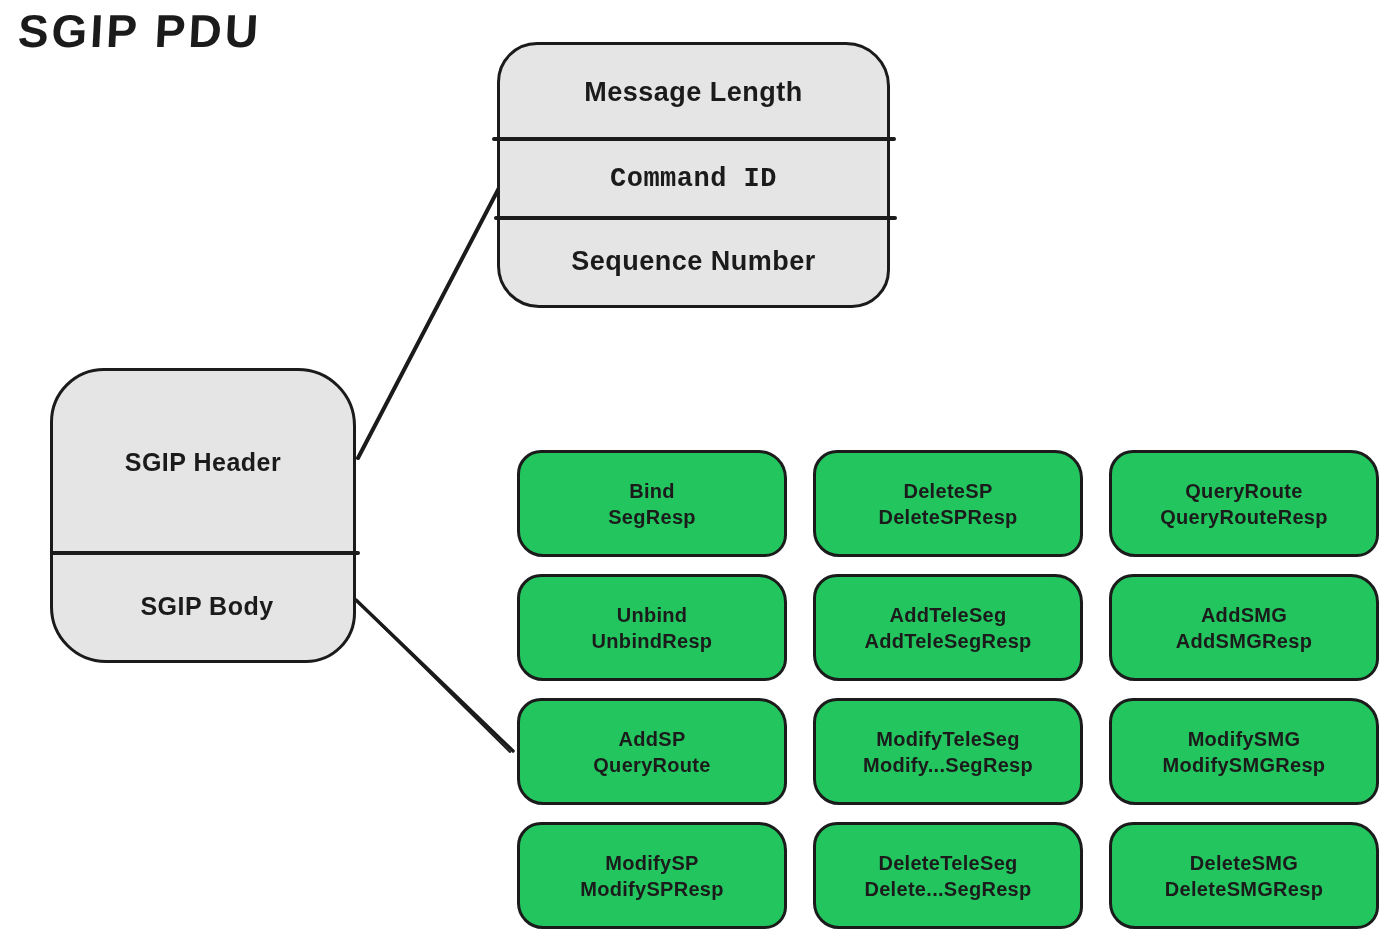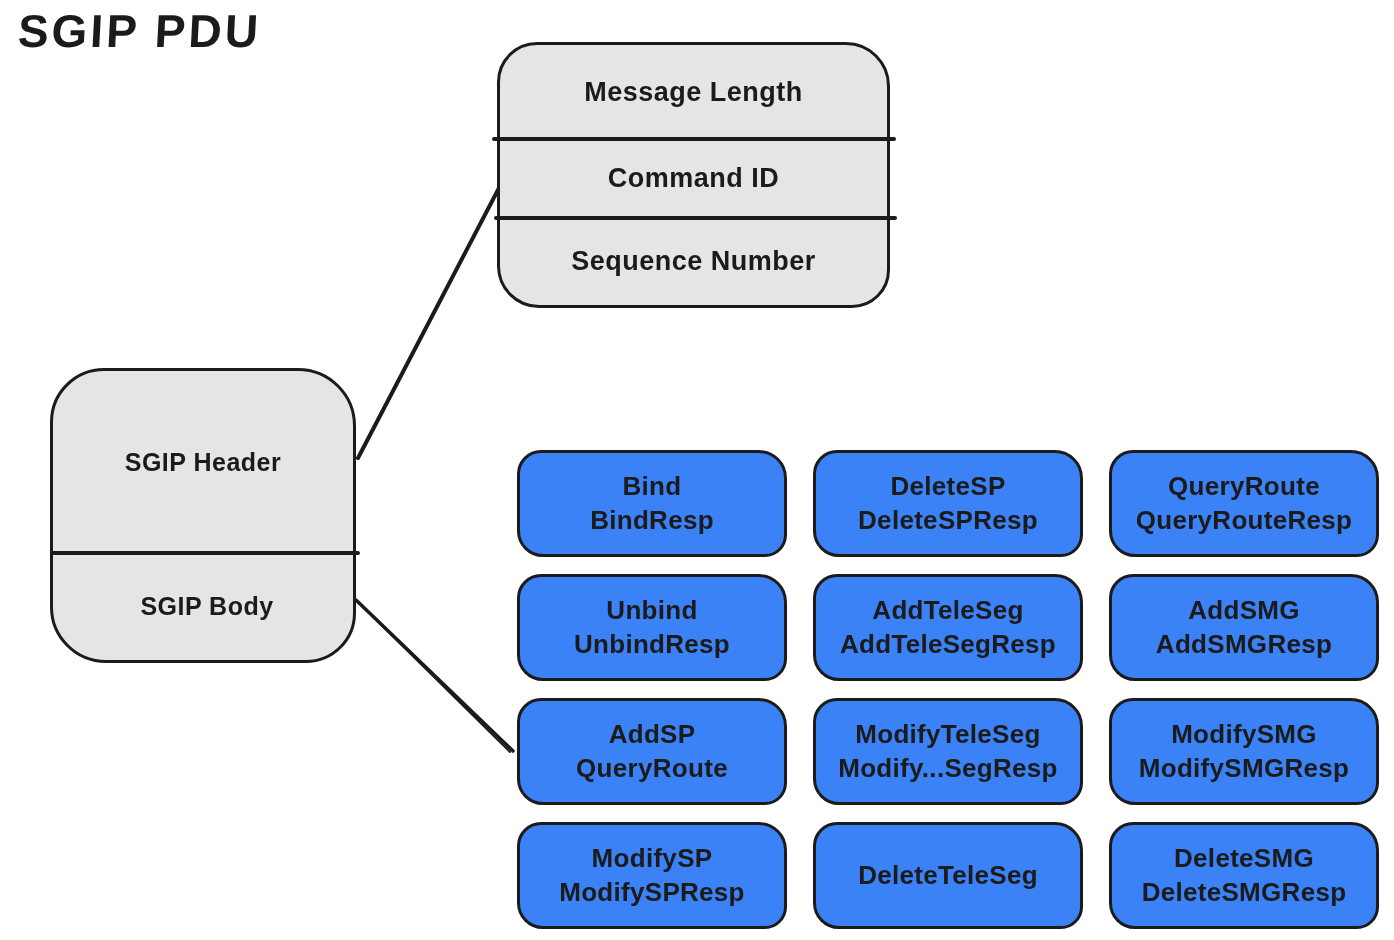--- a/index.html
+++ b/index.html
@@ -42,21 +42,21 @@
   }
   .box .row {
     display: flex;
     align-items: center;
     justify-content: center;
     font-size: 27px;
     font-weight: 600;
     letter-spacing: 0.5px;
   }
   .header-box .r1 { height: 94px; }
-  .header-box .r2 { height: 79px; }
+  .header-box .r2 { height: 79px; font-family: Liberation Mono, monospace; }
   .header-box .r3 { flex: 1; }
   .pdu-box .r1 { height: 182px; }
   .pdu-box .r2 { flex: 1; margin-left: 8px; }
   .pdu-box .row { font-size: 25px; }
   .hdiv {
     position: absolute;
     height: 4px;
     background: #1b1b1b;
     border-radius: 2px;
   }
@@ -68,28 +68,28 @@
     left: 517px; top: 450px;
     display: grid;
     grid-template-columns: repeat(3, 270px);
     grid-auto-rows: 107px;
     column-gap: 26px;
     row-gap: 17px;
   }
   .cell {
     border: 3.5px solid #1b1b1b;
     border-radius: 24px 28px 22px 26px;
-    background: #3b82f6;
+    background: #22c55e;
     box-sizing: border-box;
     display: flex;
     flex-direction: column;
     align-items: center;
     justify-content: center;
     text-align: center;
-    font-size: 26px;
+    font-size: 20px;
     font-weight: 600;
     line-height: 1.3;
     letter-spacing: 0.3px;
   }
   .connectors {
     position: absolute;
     inset: 0;
     pointer-events: none;
   }
 </style>
@@ -116,21 +116,21 @@
 
   <div class="box pdu-box">
     <div class="row r1">SGIP Header</div>
     <div class="row r2">SGIP Body</div>
     <div class="hdiv pdu-div"></div>
   </div>
 
   <div class="grid">
     <div class="cell">
       <span>Bind</span>
-      <span>BindResp</span>
+      <span>SegResp</span>
     </div>
     <div class="cell">
       <span>DeleteSP</span>
       <span>DeleteSPResp</span>
     </div>
     <div class="cell">
       <span>QueryRoute</span>
       <span>QueryRouteResp</span>
     </div>
     <div class="cell">
@@ -156,20 +156,21 @@
     <div class="cell">
       <span>ModifySMG</span>
       <span>ModifySMGResp</span>
     </div>
     <div class="cell">
       <span>ModifySP</span>
       <span>ModifySPResp</span>
     </div>
     <div class="cell">
       <span>DeleteTeleSeg</span>
+      <span>Delete...SegResp</span>
     </div>
     <div class="cell">
       <span>DeleteSMG</span>
       <span>DeleteSMGResp</span>
     </div>
   </div>
 
 </div>
 
 </body></html>

